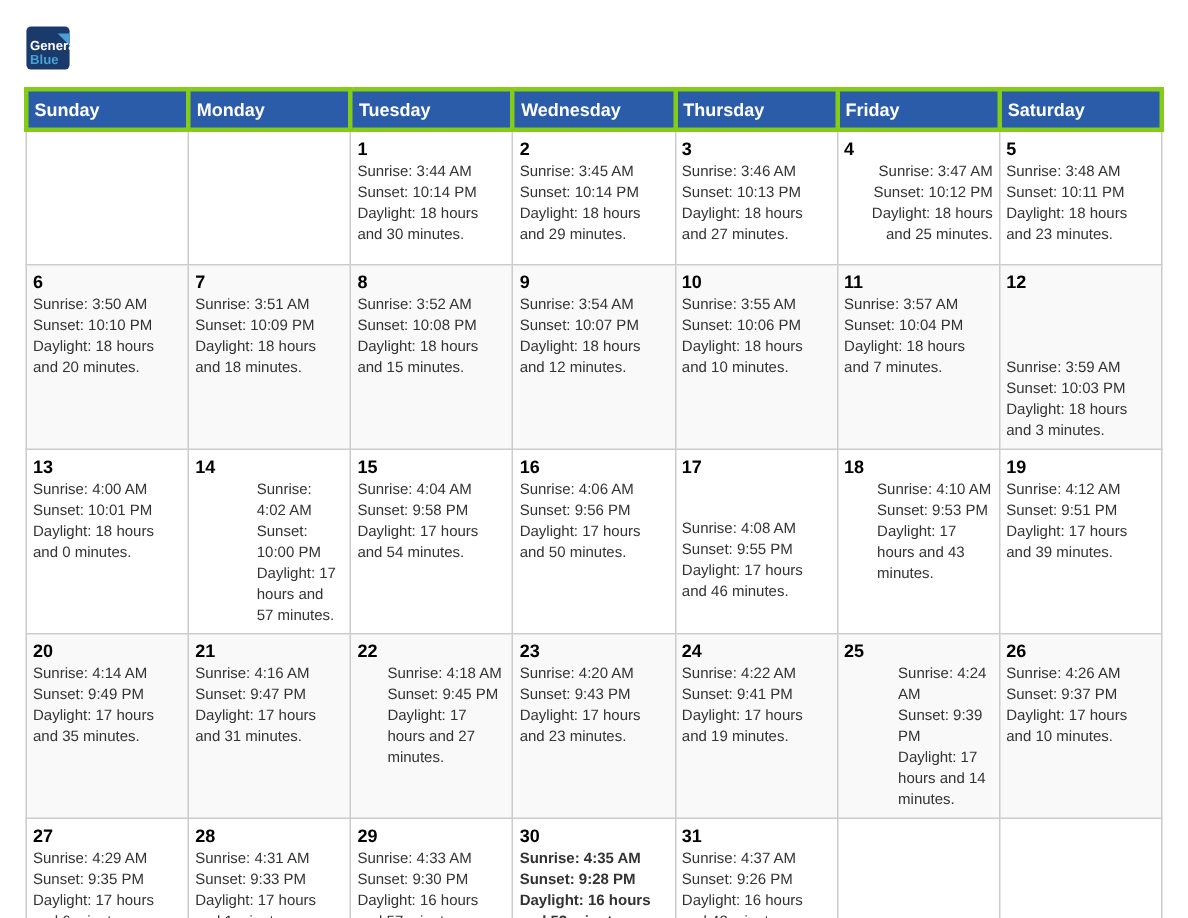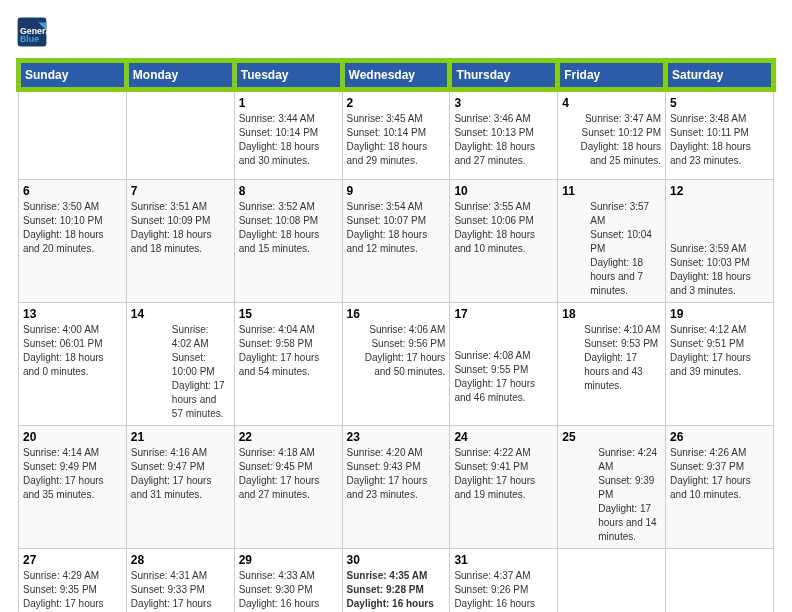--- a/index.html
+++ b/index.html
@@ -42,21 +42,21 @@
       border-collapse: collapse;
       font-size: 10.5px;
     }
     thead tr th {
       background-color: #2a5caa;
       color: #fff;
       padding: 5px 4px;
       text-align: left;
       font-size: 12px;
       font-weight: bold;
-      border: 5px solid #84cc16;
+      border: 3px solid #84cc16;
     }
     tbody tr td {
       border: 1px solid #ccc;
       vertical-align: top;
       padding: 4px 4px;
       width: 14.28%;
       min-height: 80px;
       height: 90px;
     }
     .day-number {
@@ -168,53 +168,53 @@
 Daylight: 18 hours and 12 minutes.</div>
         </td>
         <td>
           <span class="day-number">10</span>
           <div class="day-info" style="white-space: pre-line;">Sunrise: 3:55 AM
 Sunset: 10:06 PM
 Daylight: 18 hours and 10 minutes.</div>
         </td>
         <td>
           <span class="day-number">11</span>
-          <div class="day-info" style="white-space: pre-line; margin-left: 28px;">Sunrise: 3:57 AM
+          <div class="day-info" style="white-space: pre-line;">Sunrise: 3:57 AM
 Sunset: 10:04 PM
 Daylight: 18 hours and 7 minutes.</div>
         </td>
         <td>
           <span class="day-number">12</span>
           <div class="day-info" style="white-space: pre-line; margin-top: 44px;">Sunrise: 3:59 AM
 Sunset: 10:03 PM
 Daylight: 18 hours and 3 minutes.</div>
         </td>
       </tr>
       <tr>
         <td>
           <span class="day-number">13</span>
           <div class="day-info" style="white-space: pre-line;">Sunrise: 4:00 AM
-Sunset: 06:01 PM
+Sunset: 10:01 PM
 Daylight: 18 hours and 0 minutes.</div>
         </td>
         <td>
           <span class="day-number">14</span>
           <div class="day-info" style="white-space: pre-line; margin-left: 41px;">Sunrise: 4:02 AM
 Sunset: 10:00 PM
 Daylight: 17 hours and 57 minutes.</div>
         </td>
         <td>
           <span class="day-number">15</span>
           <div class="day-info" style="white-space: pre-line;">Sunrise: 4:04 AM
 Sunset: 9:58 PM
 Daylight: 17 hours and 54 minutes.</div>
         </td>
         <td>
           <span class="day-number">16</span>
-          <div class="day-info" style="white-space: pre-line; text-align: right;">Sunrise: 4:06 AM
+          <div class="day-info" style="white-space: pre-line;">Sunrise: 4:06 AM
 Sunset: 9:56 PM
 Daylight: 17 hours and 50 minutes.</div>
         </td>
         <td>
           <span class="day-number">17</span>
           <div class="day-info" style="white-space: pre-line; margin-top: 28px;">Sunrise: 4:08 AM
 Sunset: 9:55 PM
 Daylight: 17 hours and 46 minutes.</div>
         </td>
         <td>
@@ -238,21 +238,21 @@
 Daylight: 17 hours and 35 minutes.</div>
         </td>
         <td>
           <span class="day-number">21</span>
           <div class="day-info" style="white-space: pre-line;">Sunrise: 4:16 AM
 Sunset: 9:47 PM
 Daylight: 17 hours and 31 minutes.</div>
         </td>
         <td>
           <span class="day-number">22</span>
-          <div class="day-info" style="white-space: pre-line;">Sunrise: 4:18 AM
+          <div class="day-info" style="white-space: pre-line; margin-left: 20px;">Sunrise: 4:18 AM
 Sunset: 9:45 PM
 Daylight: 17 hours and 27 minutes.</div>
         </td>
         <td>
           <span class="day-number">23</span>
           <div class="day-info" style="white-space: pre-line;">Sunrise: 4:20 AM
 Sunset: 9:43 PM
 Daylight: 17 hours and 23 minutes.</div>
         </td>
         <td>

